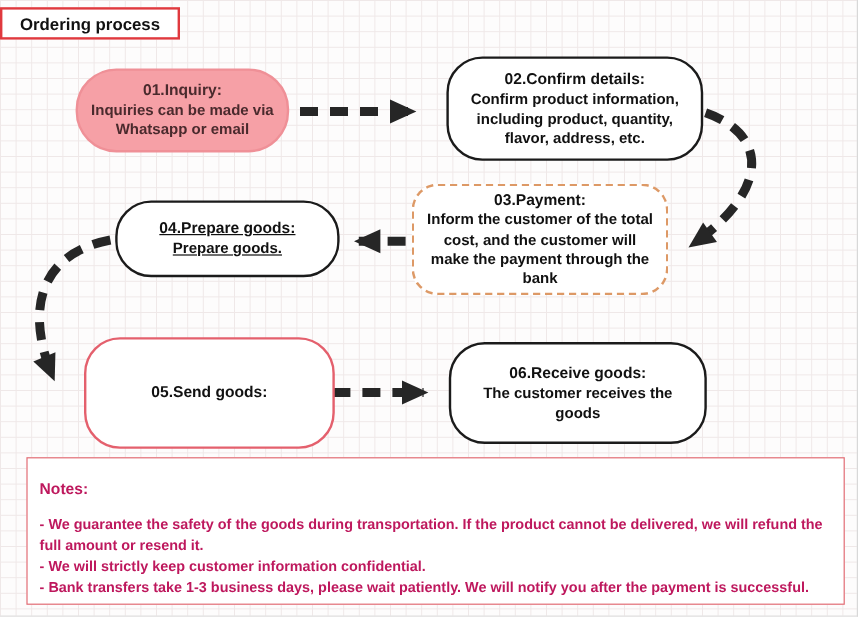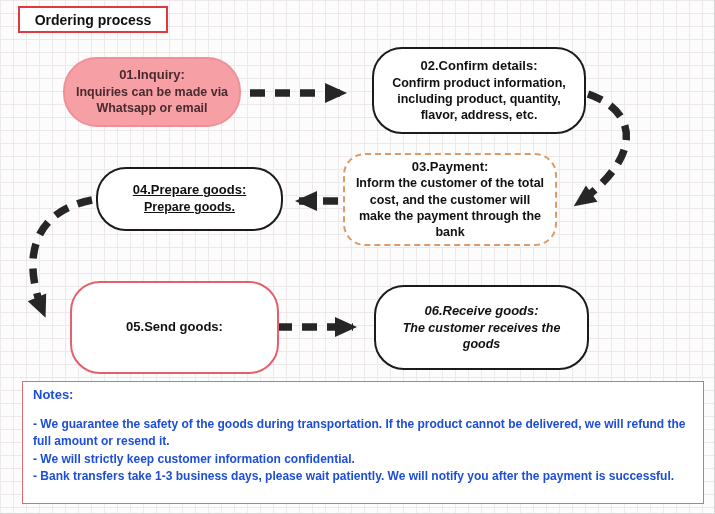--- a/index.html
+++ b/index.html
@@ -14,21 +14,21 @@
     overflow: hidden;
     background-color: #fdfcfc;
     background-image:
       linear-gradient(#efe8e8 1px, transparent 1px),
       linear-gradient(90deg, #efe8e8 1px, transparent 1px);
     background-size: 13px 13px;
     border-right: 1px solid #d8d8d8;
     border-bottom: 1px solid #d8d8d8;
   }
   .title-box {
-    position: absolute; left: 18px; top: 6px;
+    position: absolute; left: 0; top: 6px;
     width: 150px; height: 27px;
     background: #ffffff;
     border: 2px solid #e0393e;
     display: flex; align-items: center; justify-content: center;
     font-size: 14px; font-weight: bold; color: #111111;
     z-index: 3;
   }
   .node {
     position: absolute;
     background: #ffffff;
@@ -51,38 +51,38 @@
   .node-02 { left: 372px; top: 47px;  width: 214px; height: 87px; }
   .node-03 {
     left: 343px; top: 153px; width: 214px; height: 93px;
     border: 2px dashed #dd9966; border-radius: 22px;
   }
   .node-04 { left: 96px;  top: 167px; width: 187px; height: 64px; text-decoration: underline; }
   .node-05 {
     left: 70px; top: 281px; width: 209px; height: 93px;
     border: 2px solid #e4606d;
   }
-  .node-06 { left: 374px; top: 285px; width: 215px; height: 85px; font-style: italic; }
+  .node-06 { left: 374px; top: 285px; width: 215px; height: 85px; }
   #arrows {
     position: absolute; left: 0; top: 0;
     width: 715px; height: 514px;
     z-index: 1; pointer-events: none;
   }
   .arrow {
     fill: none; stroke: #262626;
     stroke-width: 7.5;
     stroke-dasharray: 15 10;
   }
   .notes-box {
     position: absolute; left: 22px; top: 381px;
     width: 682px; height: 123px;
     background: #ffffff;
     border: 1.5px solid #e26b73;
-    padding: 5px 10px;
-    z-index: 2; color: #1d4ed8;
+    padding: 18px 10px;
+    z-index: 2; color: #be185d;
   }
   .notes-title { font-size: 13px; font-weight: bold; margin-bottom: 14px; }
   .notes-line  { font-size: 12px; font-weight: bold; line-height: 1.45; }
 </style>
 </head>
 <body>
 
 <div id="canvas">
 
   <div class="title-box">Ordering process</div>

